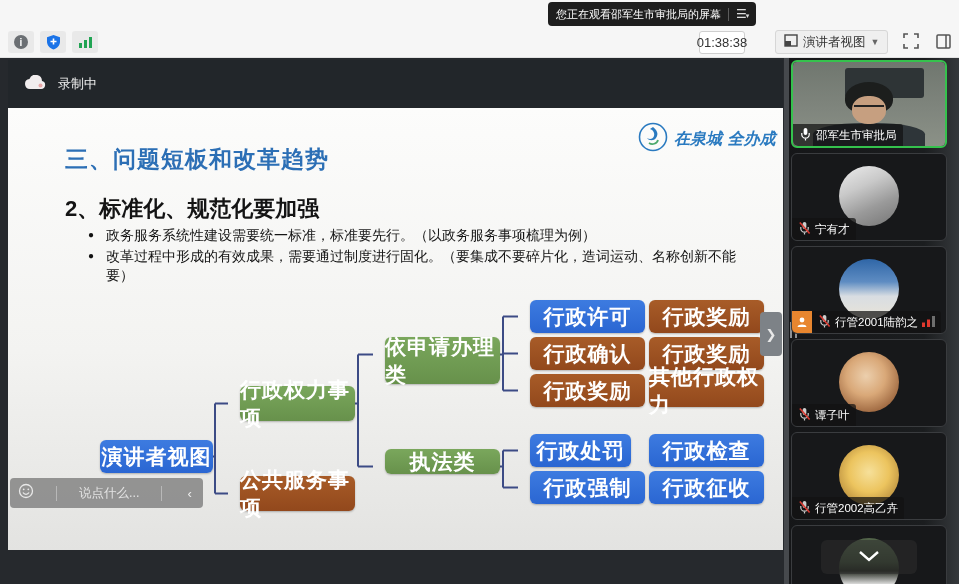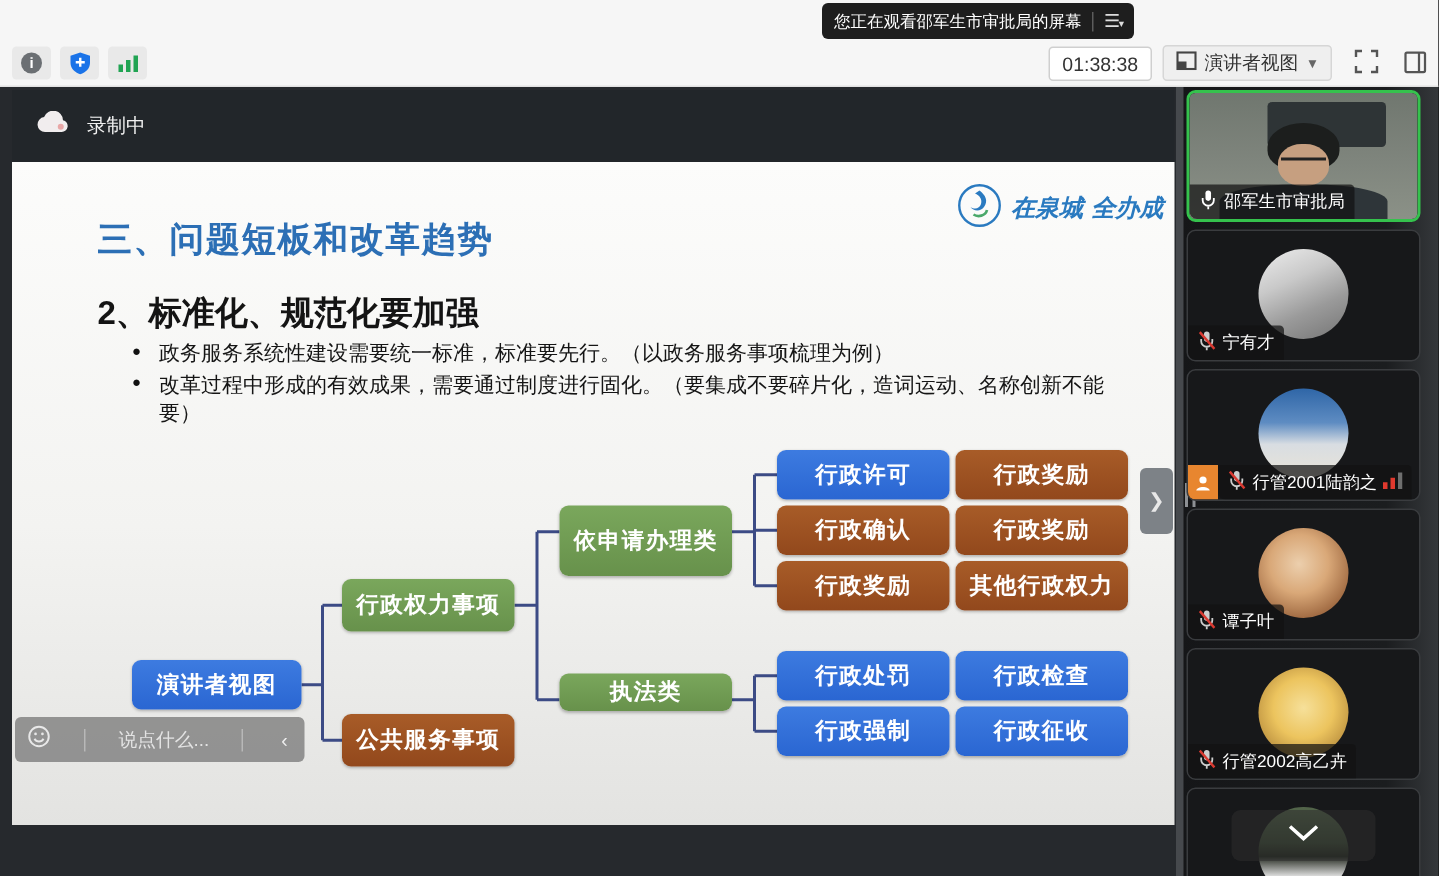--- a/index.html
+++ b/index.html
@@ -9,21 +9,21 @@
   
   .topbar { position:absolute; top:0; left:0; width:959px; height:58px;
             background:#f6f6f6; border-bottom:1px solid #e2e2e2; z-index:5; }
   .tb-btn { position:absolute; top:31px; width:26px; height:22px; border-radius:3px;
             background:#e9e9e9; display:flex; align-items:center; justify-content:center; cursor:pointer; }
   .banner { position:absolute; top:2px; left:548px; height:24px; background:#1e1e1e;
             border-radius:4px; color:#fff; display:flex; align-items:center;
             padding:0 8px; font-size:11px; z-index:6; }
   .banner .divider { width:1px; height:13px; background:rgba(255,255,255,.28); margin:0 7px; }
   .banner .menu { color:#ddd; font-size:12px; cursor:pointer; letter-spacing:-1px; }
-  .timerbox { position:absolute; top:31px; left:699px; width:69px; height:23px; background:#fff;
+  .timerbox { position:absolute; top:31px; left:699px; width:46px; height:23px; background:#fff;
               border:1px solid #cfcfcf; border-radius:3px; font-size:13px; color:#333;
               display:flex; align-items:center; justify-content:center; }
   .viewbtn { position:absolute; top:30px; left:775px; height:24px; padding:0 8px; background:#efefef;
              border:1px solid #d6d6d6; border-radius:3px; display:flex; align-items:center;
              gap:5px; font-size:12.5px; color:#333; cursor:pointer; }
   .viewbtn .caret { font-size:9px; color:#666; }
   .icostub { border:none; background:transparent; }
 
   
   .share { position:absolute; left:0; top:58px; width:784px; height:526px; background:#26292d; }
@@ -41,34 +41,34 @@
   .bullets li { position:relative; padding-left:18px; font-size:14px; color:#151515;
                 line-height:1.4; margin-bottom:1px; }
   .bullets li::before { content:"●"; position:absolute; left:0; top:2px; font-size:10px; color:#111; }
   .logo { position:absolute; left:630px; top:14px; display:flex; align-items:center; gap:6px; }
   .logo-text { font-family:"DejaVu Serif","Liberation Serif",serif; font-style:italic;
                font-weight:bold; font-size:16px; color:#2a7ac0; }
 
   
   .dg-svg { position:absolute; left:0; top:0; pointer-events:none; }
   .node { position:absolute; height:33px; border-radius:6px; color:#fff; font-weight:bold;
-          font-size:15px; display:flex; align-items:center; justify-content:center;
-          letter-spacing:1px; box-shadow:0 1px 2px rgba(0,0,0,.25); }
+          font-size:21px; display:flex; align-items:center; justify-content:center;
+          letter-spacing:1px; box-shadow:0 1px 2px rgba(0,0,0,.25);margin-left:12px; }
   .c-blue  { background:linear-gradient(180deg,#3d7be0 0%,#2a66d2 100%); }
   .c-green { background:linear-gradient(180deg,#7aa75c 0%,#67914b 100%); }
   .c-brown { background:linear-gradient(180deg,#a85c28 0%,#92481c 100%); }
   .n-zwfw{left:80px;top:332px;width:113px}
   .n-xzql{left:220px;top:278px;width:115px;height:35px}
   .n-ggfw{left:220px;top:368px;width:115px;height:35px}
   .n-ysq{left:365px;top:229px;width:115px;height:47px}
   .n-zff{left:365px;top:341px;width:115px;height:25px}
   .n-r1c1{left:510px;top:192px;width:115px} .n-r1c2{left:629px;top:192px;width:115px}
   .n-r2c1{left:510px;top:229px;width:115px} .n-r2c2{left:629px;top:229px;width:115px}
   .n-r3c1{left:510px;top:266px;width:115px} .n-r3c2{left:629px;top:266px;width:115px}
-  .n-e1c1{left:510px;top:326px;width:115px} .n-e1c2{left:629px;top:326px;width:115px}
+  .n-e1c1{left:510px;top:326px;width:101px} .n-e1c2{left:629px;top:326px;width:115px}
   .n-e2c1{left:510px;top:363px;width:115px} .n-e2c2{left:629px;top:363px;width:115px}
 
   
   .chat { position:absolute; left:10px; top:478px; height:30px; z-index:8;
           background:rgba(125,125,125,.8); border-radius:4px; display:flex;
           align-items:center; padding:0 8px; gap:22px; cursor:text; }
   .chat .sep { width:1px; height:15px; background:rgba(255,255,255,.35); }
   .chat .ph { color:#e3e3e3; font-size:12.5px; }
   .chat .back { color:#eee; font-size:13px; cursor:pointer; padding:0 3px; }
 

